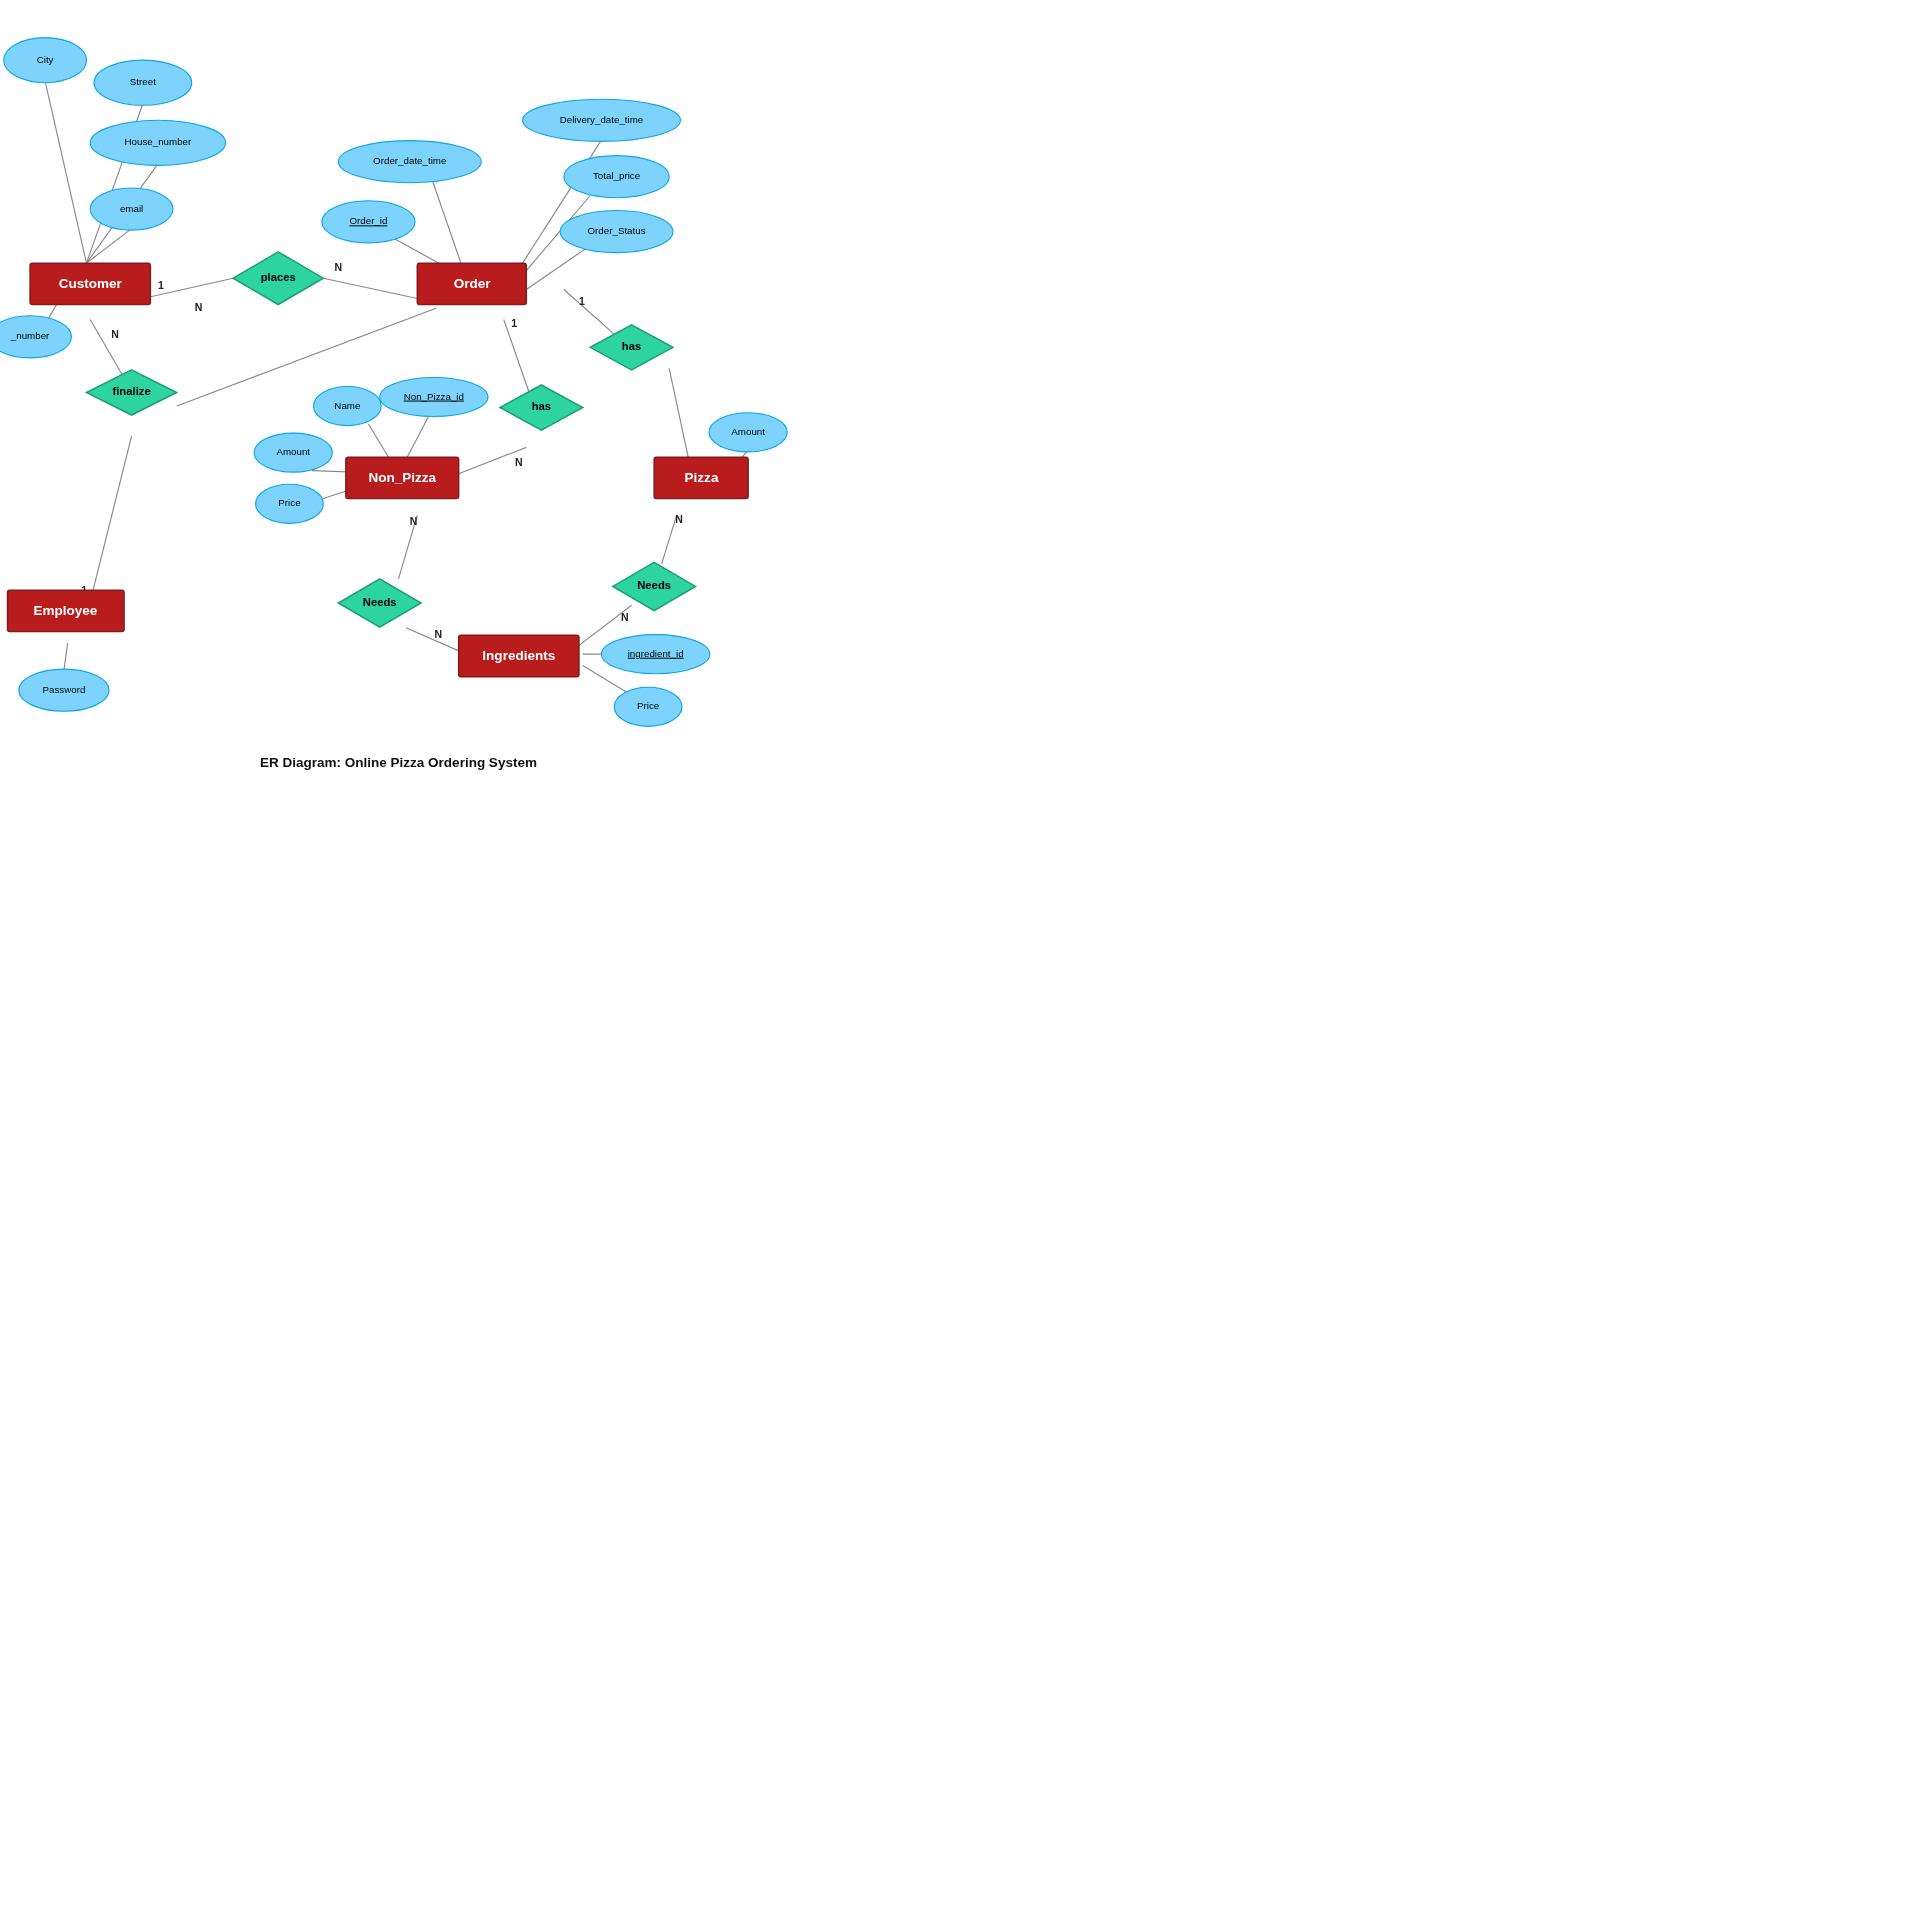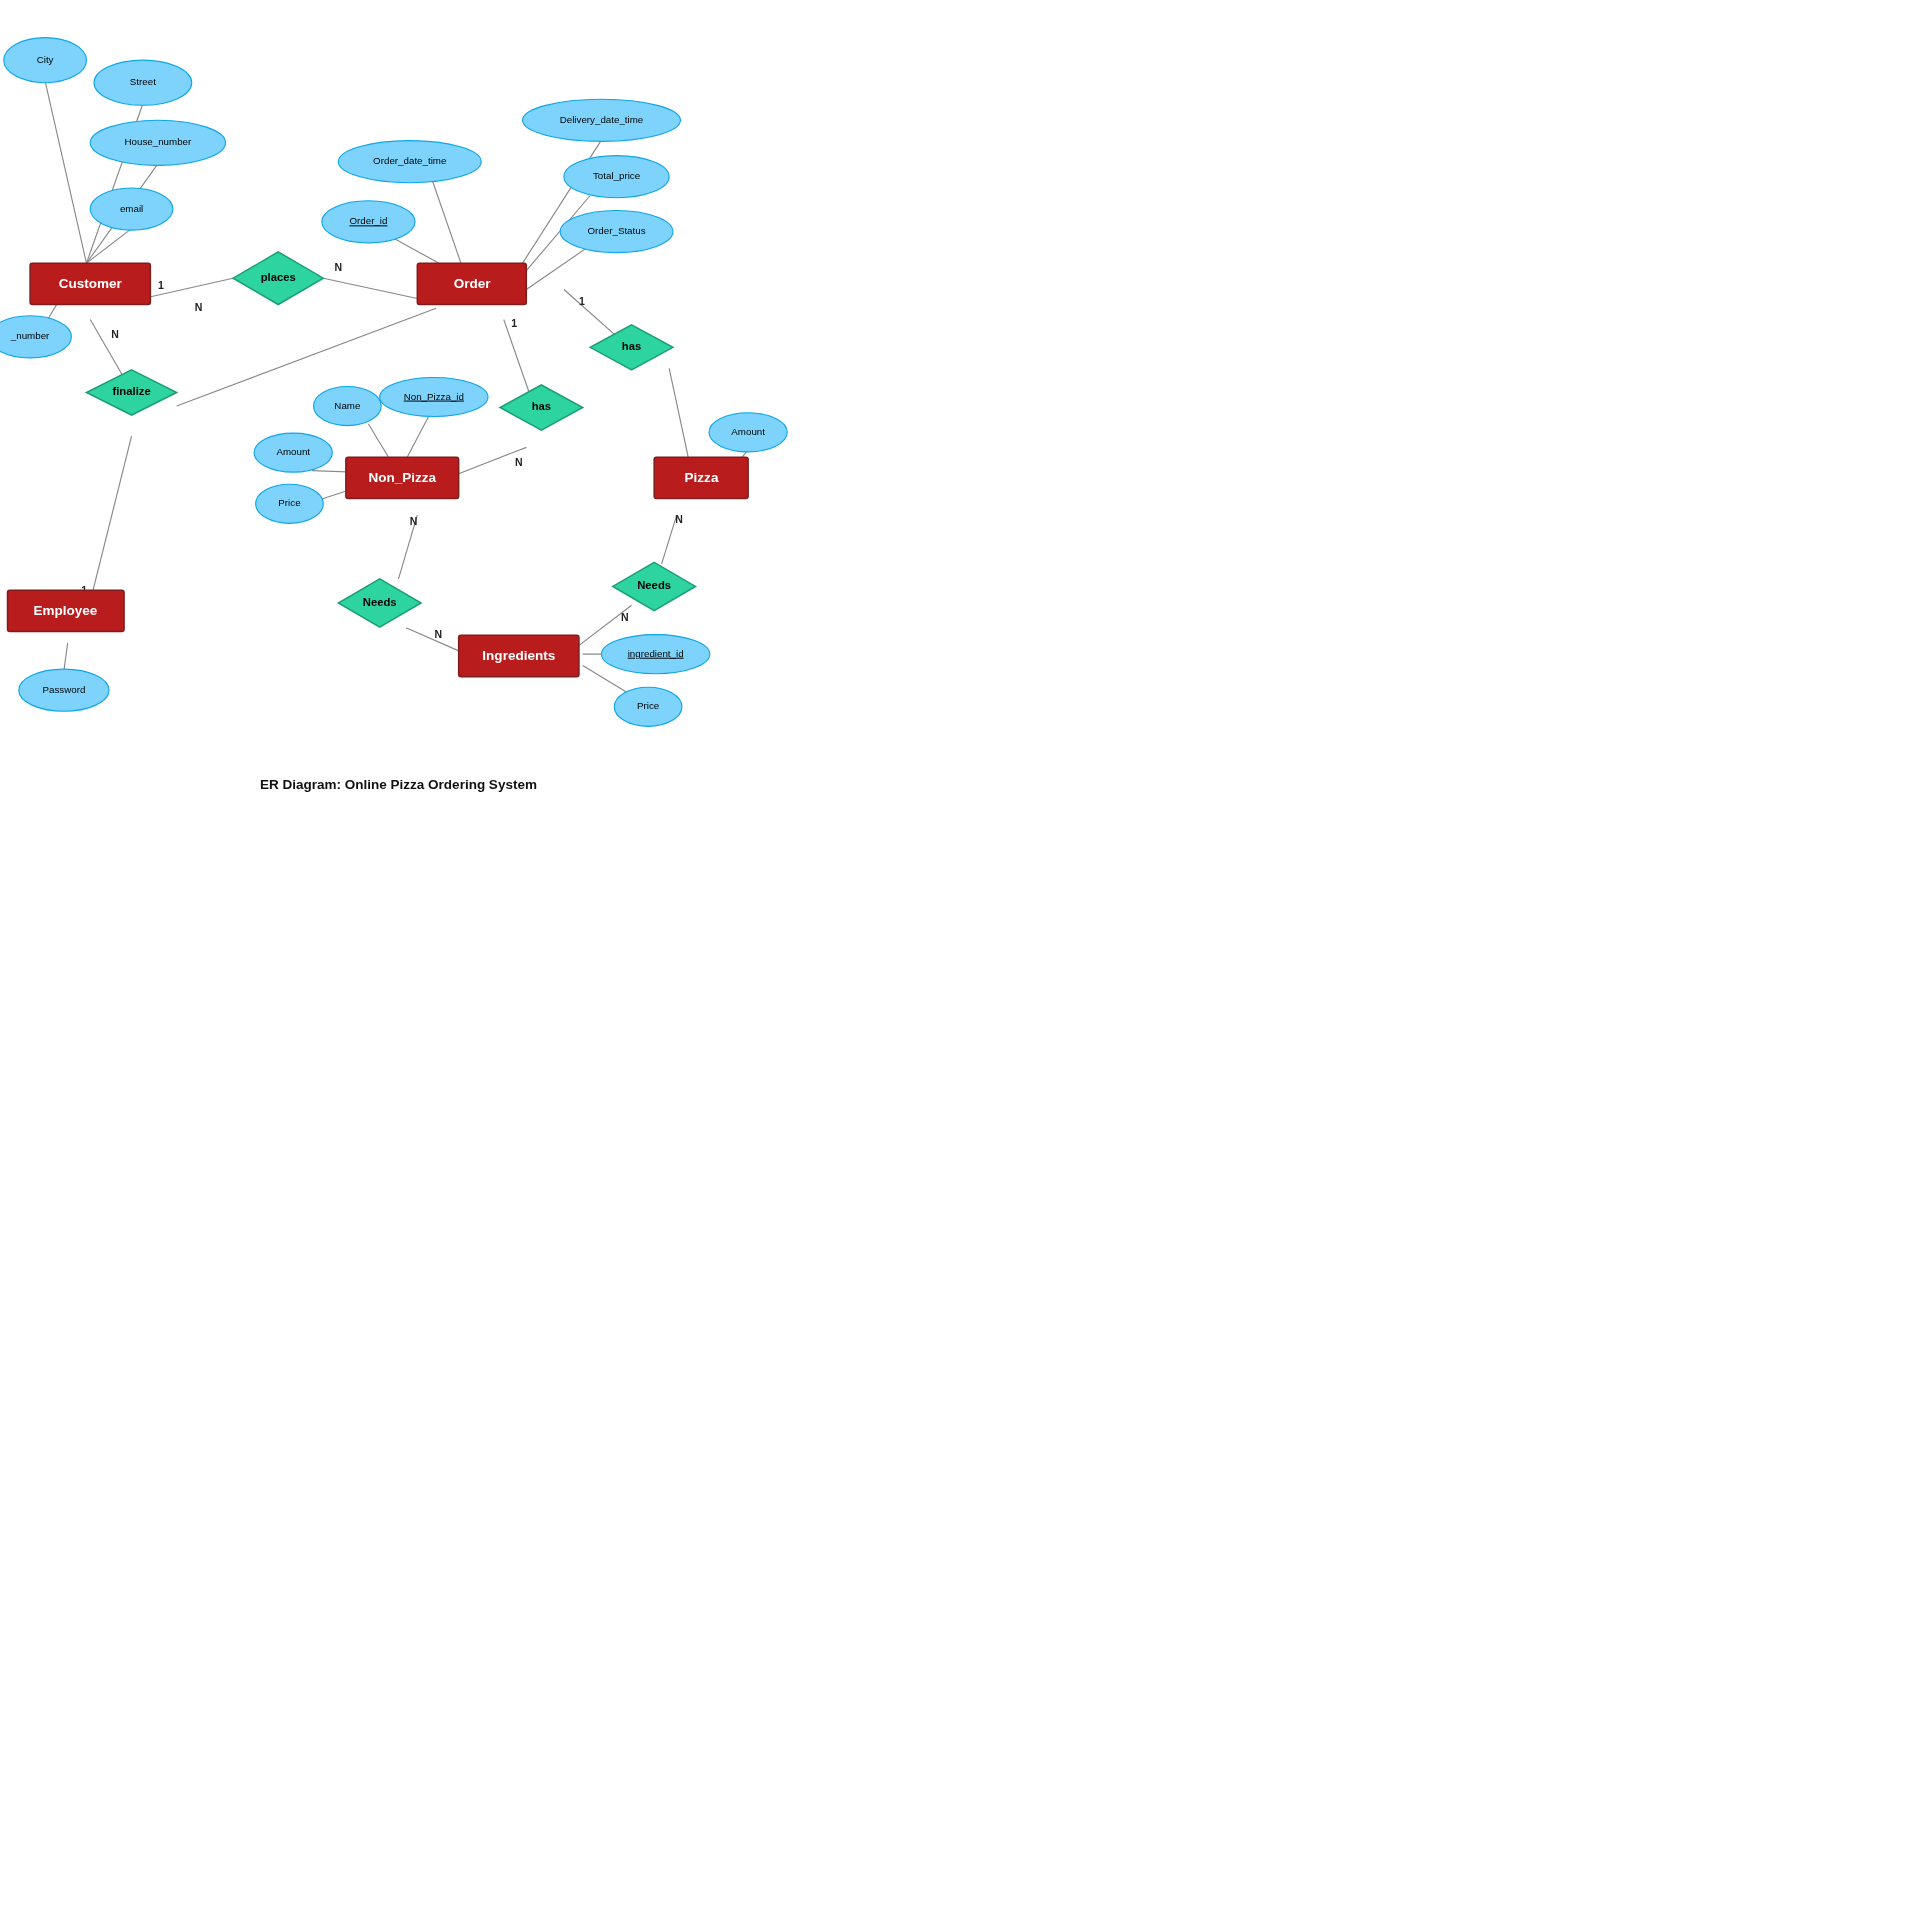--- a/index.html
+++ b/index.html
@@ -14,21 +14,21 @@
     }
     
     svg {
       position: absolute;
       top: 0; left: 0;
       width: 100%; height: 100%;
     }
     
     .caption {
       position: absolute;
-      bottom: 5px;
+      bottom: 27px;
       left: 0; right: 0;
       text-align: center;
       font-size: 13.5px;
       font-weight: bold;
       color: #111;
     }
     
     
     .entity rect {
       fill: #b91c1c;

